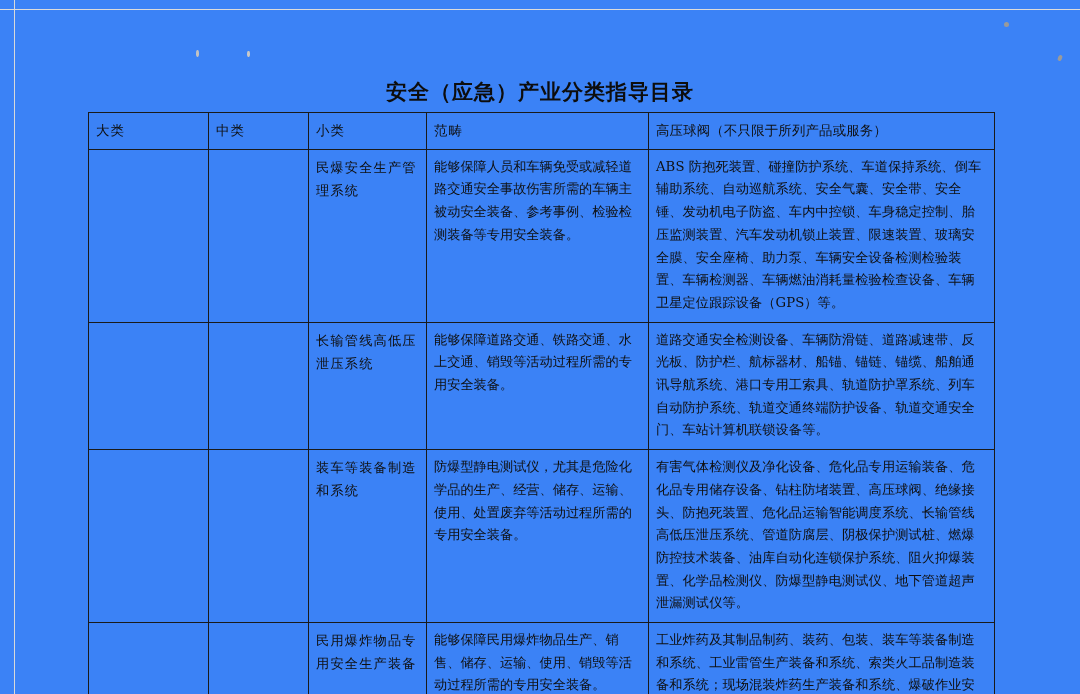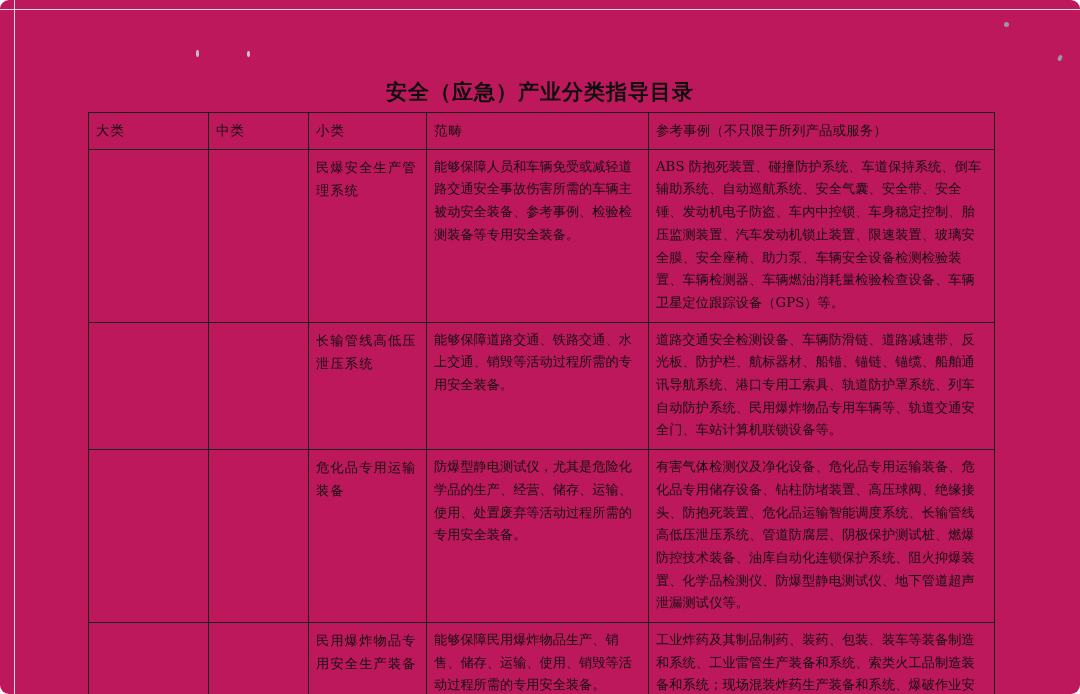--- a/index.html
+++ b/index.html
@@ -11,22 +11,21 @@
     width: 1080px;
     height: 694px;
     position: relative;
     font-family: "DejaVu Sans", "Liberation Sans", sans-serif;
     color: #111;
     overflow: hidden;
   }
   .page {
     position: absolute;
     inset: 0;
-    background: #be185d;
-    border-radius: 9px;
+    background: #3b82f6;
   }
   
   .edge-left {
     position: absolute;
     left: 14px; top: 0; bottom: 0;
     width: 1px;
     background: #d9d9d9;
   }
   .edge-top {
     position: absolute;
@@ -141,42 +140,42 @@
           <col class="c3">
           <col class="c4">
           <col class="c5">
       </colgroup>
       <thead>
         <tr>
           <th class="h-big">大类</th>
           <th class="h-mid">中类</th>
           <th class="h-small">小类</th>
           <th class="h-scope">范畴</th>
-          <th class="h-examples">参考事例（不只限于所列产品或服务）</th>
+          <th class="h-examples">高压球阀（不只限于所列产品或服务）</th>
         </tr>
       </thead>
       <tbody>
         <tr>
           <td class="major"></td>
           <td class="middle"></td>
           <td class="subcat">民爆安全生产管理系统</td>
           <td class="scope">能够保障人员和车辆免受或减轻道路交通安全事故伤害所需的车辆主被动安全装备、参考事例、检验检测装备等专用安全装备。</td>
           <td class="examples">ABS 防抱死装置、碰撞防护系统、车道保持系统、倒车辅助系统、自动巡航系统、安全气囊、安全带、安全锤、发动机电子防盗、车内中控锁、车身稳定控制、胎压监测装置、汽车发动机锁止装置、限速装置、玻璃安全膜、安全座椅、助力泵、车辆安全设备检测检验装置、车辆检测器、车辆燃油消耗量检验检查设备、车辆卫星定位跟踪设备（GPS）等。</td>
         </tr>
         <tr>
           <td class="major"></td>
           <td class="middle"></td>
           <td class="subcat">长输管线高低压泄压系统</td>
           <td class="scope">能够保障道路交通、铁路交通、水上交通、销毁等活动过程所需的专用安全装备。</td>
-          <td class="examples">道路交通安全检测设备、车辆防滑链、道路减速带、反光板、防护栏、航标器材、船锚、锚链、锚缆、船舶通讯导航系统、港口专用工索具、轨道防护罩系统、列车自动防护系统、民用爆炸物品专用车辆等、轨道交通安全门、车站计算机联锁设备等。</td>
+          <td class="examples">道路交通安全检测设备、车辆防滑链、道路减速带、反光板、防护栏、航标器材、船锚、锚链、锚缆、船舶通讯导航系统、港口专用工索具、轨道防护罩系统、列车自动防护系统、轨道交通终端防护设备、轨道交通安全门、车站计算机联锁设备等。</td>
         </tr>
         <tr>
           <td class="major"></td>
           <td class="middle"></td>
-          <td class="subcat">危化品专用运输装备</td>
+          <td class="subcat">装车等装备制造和系统</td>
           <td class="scope">防爆型静电测试仪，尤其是危险化学品的生产、经营、储存、运输、使用、处置废弃等活动过程所需的专用安全装备。</td>
           <td class="examples">有害气体检测仪及净化设备、危化品专用运输装备、危化品专用储存设备、钻柱防堵装置、高压球阀、绝缘接头、防抱死装置、危化品运输智能调度系统、长输管线高低压泄压系统、管道防腐层、阴极保护测试桩、燃爆防控技术装备、油库自动化连锁保护系统、阻火抑爆装置、化学品检测仪、防爆型静电测试仪、地下管道超声泄漏测试仪等。</td>
         </tr>
         <tr>
           <td class="major"></td>
           <td class="middle"></td>
           <td class="subcat">民用爆炸物品专用安全生产装备</td>
           <td class="scope">能够保障民用爆炸物品生产、销售、储存、运输、使用、销毁等活动过程所需的专用安全装备。</td>
           <td class="examples">工业炸药及其制品制药、装药、包装、装车等装备制造和系统、工业雷管生产装备和系统、索类火工品制造装备和系统；现场混装炸药生产装备和系统、爆破作业安全监控设备与系统、民爆安全生产管理系统、炸药和雷管生产测试仪器、民用爆炸物品专用车辆等。</td>
         </tr>

